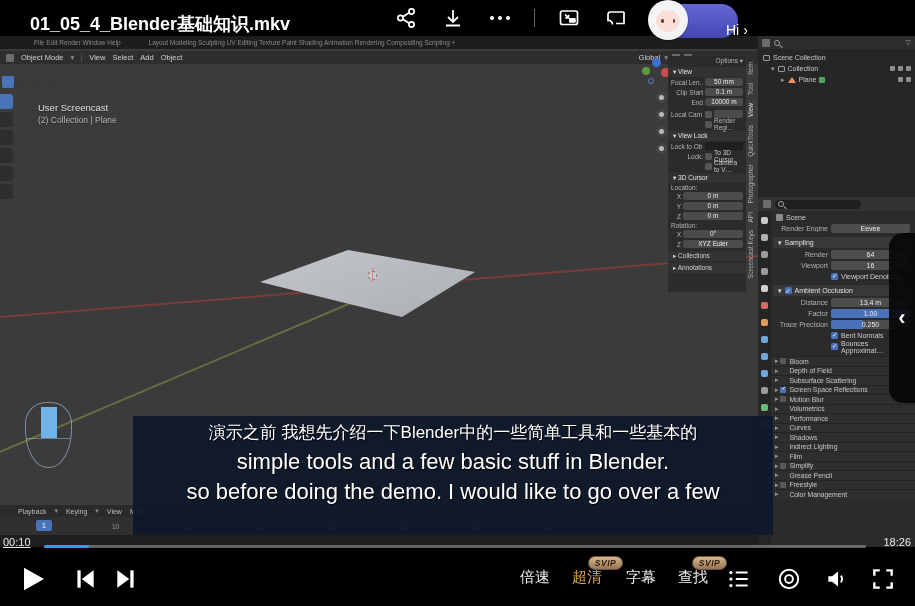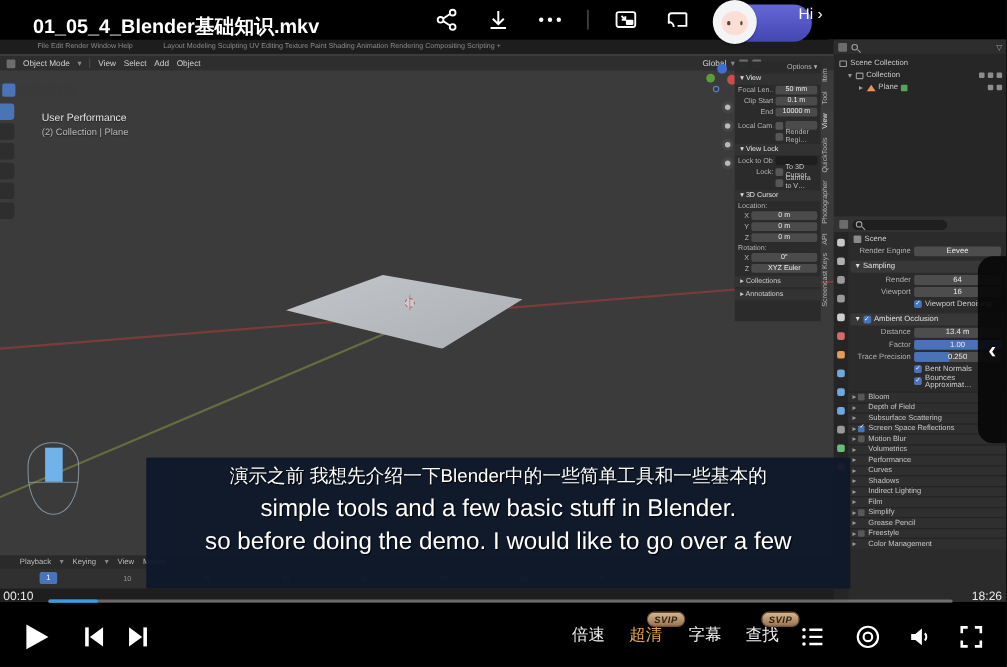--- a/index.html
+++ b/index.html
@@ -109,21 +109,21 @@
   .suben{font-size:22px;line-height:30px;text-shadow:1px 1px 1px rgba(0,0,0,.9);}
 
   
   .topbar{position:absolute;left:0;top:0;width:752px;height:36px;background:#000;}
   .vtitle{position:absolute;left:30px;top:12px;font-size:18px;font-weight:bold;color:#fff;
           text-shadow:1px 1px 2px #000,0 0 3px #000;white-space:nowrap;}
   .topicons{position:absolute;right:14px;top:0;height:36px;display:flex;align-items:center;gap:21px;}
   .tic{width:26px;height:26px;display:flex;align-items:center;justify-content:center;}
   .tdiv{width:1px;height:18px;background:rgba(255,255,255,.4);}
   .avatarpill{position:relative;width:88px;height:34px;margin-top:6px;border-radius:17px;
-              background:linear-gradient(180deg,#6467d6,#4447b2);display:flex;align-items:flex-start;padding-left:28px;}
+              background:linear-gradient(180deg,#6467d6,#4447b2);display:flex;align-items:flex-end;padding-left:28px;}
   .avhead{position:absolute;left:-2px;top:-4px;width:40px;height:40px;border-radius:50%;background:#f4f4f6;
           box-shadow:0 1px 2px rgba(0,0,0,.4);}
   .avface{position:absolute;left:8px;top:10px;width:24px;height:22px;border-radius:50%;background:#fbdfd6;}
   .avface i{position:absolute;top:9px;width:2.5px;height:3.5px;background:#5a4040;border-radius:50%;}
   .avlabel{margin-left:48px;color:#fff;font-size:14px;display:flex;align-items:center;gap:4px;}
 
   
   .drawer{position:absolute;right:0;top:233px;width:26px;height:170px;background:rgba(8,8,8,.92);
           border-radius:14px 0 0 14px;display:flex;align-items:center;justify-content:center;}
   .drawer span{color:#fff;font-size:22px;font-weight:bold;line-height:1;}
@@ -176,21 +176,21 @@
       <i></i>
       <i></i>
     </div>
 
     <div class="axis" style="left:0;top:280px;width:770px;background:rgba(165,62,58,.6);transform:rotate(-4.6deg);"></div>
     <div class="axis" style="left:-12px;top:420px;width:430px;background:rgba(140,148,70,.55);transform:rotate(-23deg);"></div>
 
     <div class="plane"></div>
     <div class="cursor3d"></div>
 
-    <div class="ovl1">User Performance</div>
+    <div class="ovl1">User Screencast</div>
     <div class="ovl2">(2) Collection | Plane</div>
 
     <div class="lefttools">
       <i class="on"></i>
       <i></i>
       <i></i>
       <i></i>
       <i></i>
       <i></i>
     </div>
@@ -565,21 +565,21 @@
           <span>›</span>
         </span>
       </span>
     </div>
   </div>
 
   <div class="drawer">
       <span>‹</span>
     </div>
 
-  <div class="ptime" style="left:3px;">00:10</div>
+  <div class="ptime" style="left:3px;text-decoration:underline;">00:10</div>
   <div class="ptime" style="right:4px;">18:26</div>
   <div class="ptrack">
     <div class="pplayed" style="width: 5.5%;"></div>
   </div>
 
   <div class="cbar">
     <span class="cbtn" style="left:16px;top:9px;">
       <svg width="32" height="34" viewBox="0 0 24 24" fill="#fff">
           <polygon points="6,3.5 21,12 6,20.5"></polygon>
         </svg>

